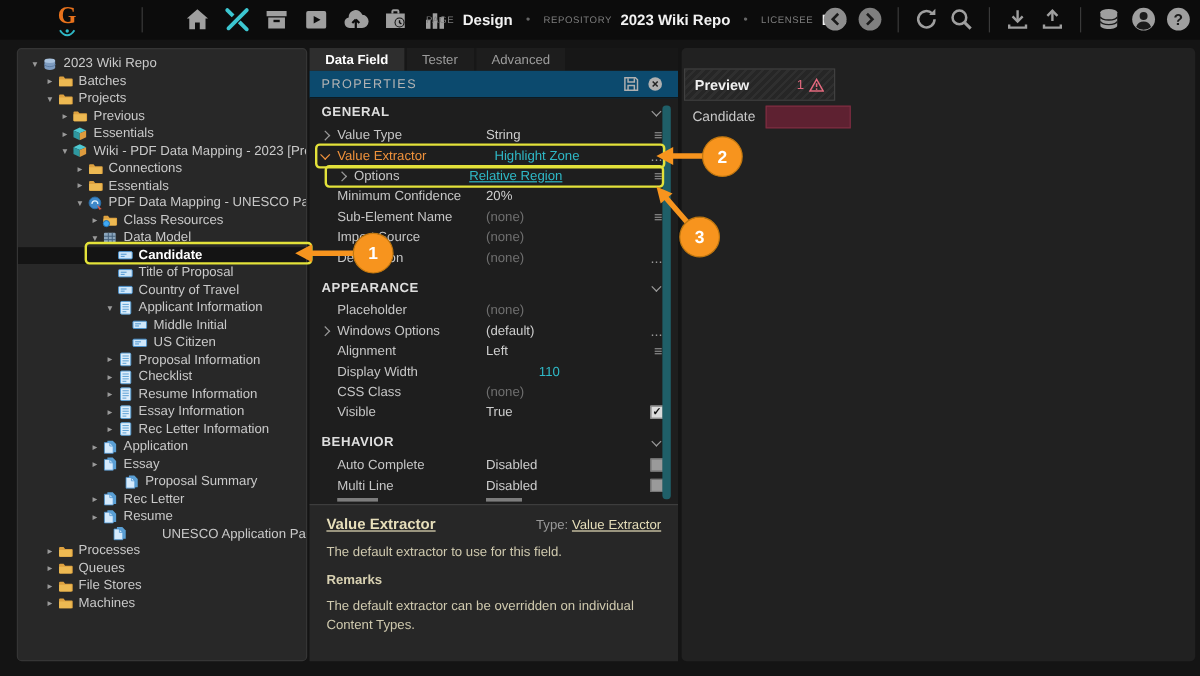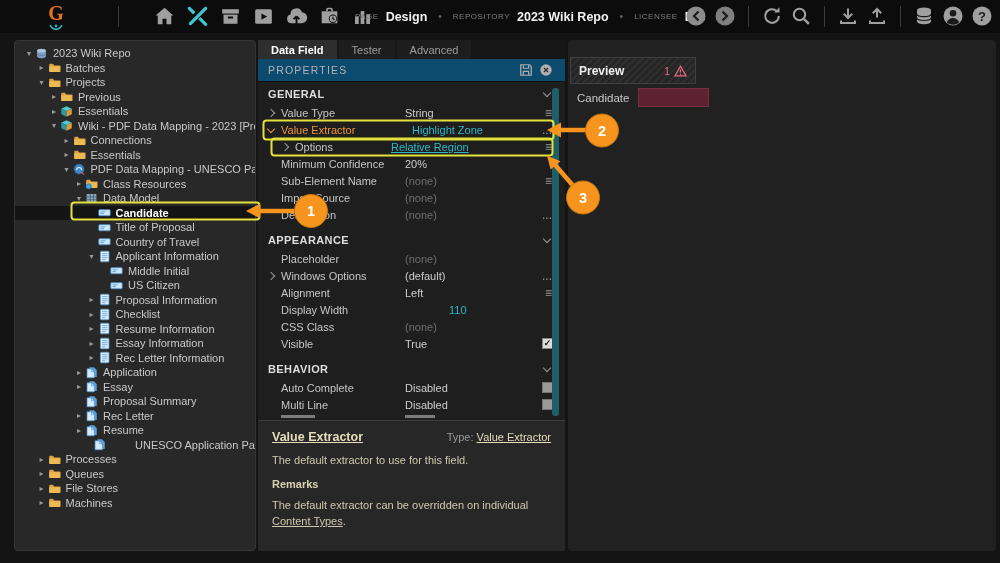--- a/index.html
+++ b/index.html
@@ -68,21 +68,21 @@
 
   
   .desc{position:absolute;left:0;top:380px;width:100%;height:131px;background:#272727;border-top:1px solid #3d3d3d;box-sizing:border-box;padding:9px 14px;color:#d2cbac;font-size:11px}
   .desc-head{display:flex;justify-content:space-between;align-items:baseline}
   .desc-title{font-size:12.5px;font-weight:bold;color:#e6deba;text-decoration:underline}
   .desc-type .k{color:#9a9a9a}
   .desc-type .v{color:#e6deba;text-decoration:underline}
   .desc-body{margin-top:10px;color:#cfc9ae}
   .desc-remarks{margin-top:12px;font-weight:bold;color:#d8d1b2}
   .desc-rtext{margin-top:8px;line-height:1.45;color:#cfc9ae;max-width:292px}
-  .desc-link{text-decoration:underline;cursor:pointer}
+  .desc-link{cursor:pointer}
 
   
   .pv-head{position:absolute;left:2px;top:17px;width:126px;height:27px;box-sizing:border-box;
            background:repeating-linear-gradient(135deg,#2f2f2f 0 2px,#262626 2px 5px);
            border:1px solid #404040;display:flex;align-items:center;padding:0 8px}
   .pv-title{font-size:12px;font-weight:bold;color:#f0f0f0;flex:1}
   .pv-warn{display:flex;align-items:center;gap:4px;color:#e4697e;font-size:11px}
   .pv-row{position:absolute;left:9px;top:48px;display:flex;align-items:center;gap:9px}
   .pv-label{font-size:11.5px;color:#c8c8c8}
   .pv-box{width:71px;height:19px;background:#5e2131;border:1px solid #7c2e41;box-sizing:border-box}
@@ -468,21 +468,21 @@
         <span class="texp">▸</span>
         <span class="ticon">
           <svg viewBox="0 0 16 16">
             <path d="M5.5 1.5H11l3.5 3.5v8.5H5.5z" fill="#5a9fd4"></path>
             <path d="M2.5 3.5H8l3.5 3.5v7.5h-9z" fill="#d5eafc" stroke="#4a93d0" stroke-width="0.8"></path>
             <path d="M8 3.5V7h3.5" fill="none" stroke="#4a93d0" stroke-width="0.8"></path>
           </svg>
         </span>
         <span>Essay</span>
       </div>
-      <div class="trow" style="padding-left: 58px;">
+      <div class="trow" style="padding-left: 76px;">
         <span class="texp"></span>
         <span class="ticon">
           <svg viewBox="0 0 16 16">
             <path d="M5.5 1.5H11l3.5 3.5v8.5H5.5z" fill="#5a9fd4"></path>
             <path d="M2.5 3.5H8l3.5 3.5v7.5h-9z" fill="#d5eafc" stroke="#4a93d0" stroke-width="0.8"></path>
             <path d="M8 3.5V7h3.5" fill="none" stroke="#4a93d0" stroke-width="0.8"></path>
           </svg>
         </span>
         <span>Proposal Summary</span>
       </div>

